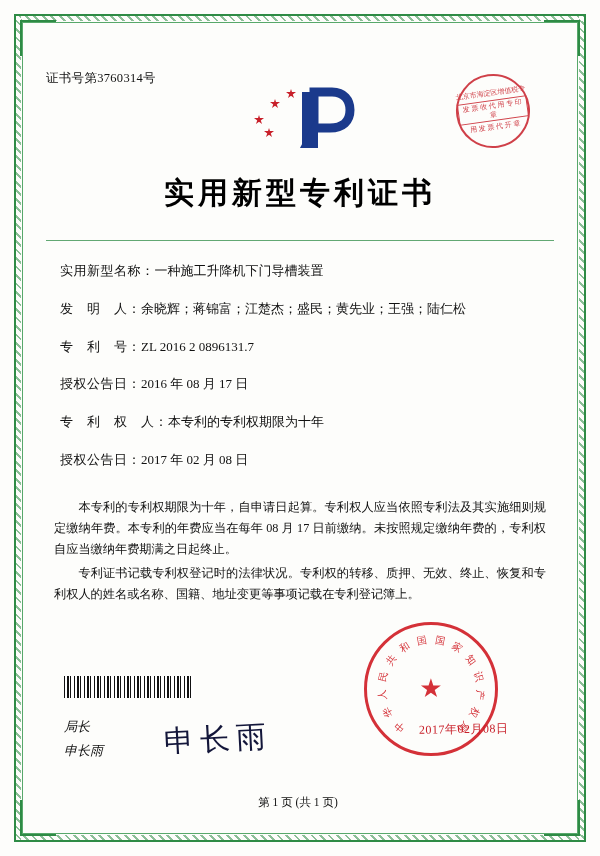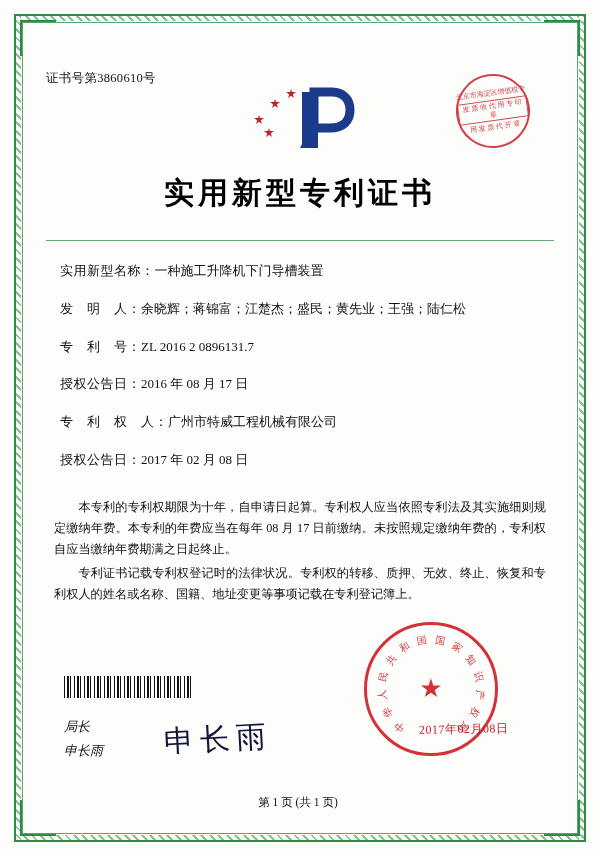--- a/index.html
+++ b/index.html
@@ -279,41 +279,41 @@
       </svg>
     </div>
 
     <div class="seal-top">
       <div>北京市海淀区增值税专</div>
       <div class="seal-inner-box">发 票 收 代 用 专 印 章</div>
       <div>用 发 票 代 开 章</div>
     </div>
 
     <div class="cert-no">
-      <span>证书号第</span><span>3860610</span><span>号</span>
+      <span>证书号第</span><span>3760314</span><span>号</span>
     </div>
 
     <div class="title">实用新型专利证书</div>
     <div class="title-rule"></div>
 
     <div class="fields">
       <div class="field-row">
         <span class="field-label">实用新型名称：</span><span class="field-value">一种施工升降机下门导槽装置</span>
       </div>
       <div class="field-row">
         <span class="field-label">发　明　人：</span><span class="field-value">余晓辉；蒋锦富；江楚杰；盛民；黄先业；王强；陆仁松</span>
       </div>
       <div class="field-row">
         <span class="field-label">专　利　号：</span><span class="field-value">ZL 2016 2 0896131.7</span>
       </div>
       <div class="field-row">
         <span class="field-label">授权公告日：</span><span class="field-value">2016 年 08 月 17 日</span>
       </div>
       <div class="field-row">
-        <span class="field-label">专　利　权　人：</span><span class="field-value">广州市特威工程机械有限公司</span>
+        <span class="field-label">专　利　权　人：</span><span class="field-value">本专利的专利权期限为十年</span>
       </div>
       <div class="field-row">
         <span class="field-label">授权公告日：</span><span class="field-value">2017 年 02 月 08 日</span>
       </div>
     </div>
 
     <div class="paragraphs">
       <p class="para">本专利的专利权期限为十年，自申请日起算。专利权人应当依照专利法及其实施细则规定缴纳年费。本专利的年费应当在每年 08 月 17 日前缴纳。未按照规定缴纳年费的，专利权自应当缴纳年费期满之日起终止。</p>
       <p class="para">专利证书记载专利权登记时的法律状况。专利权的转移、质押、无效、终止、恢复和专利权人的姓名或名称、国籍、地址变更等事项记载在专利登记簿上。</p>
     </div>

